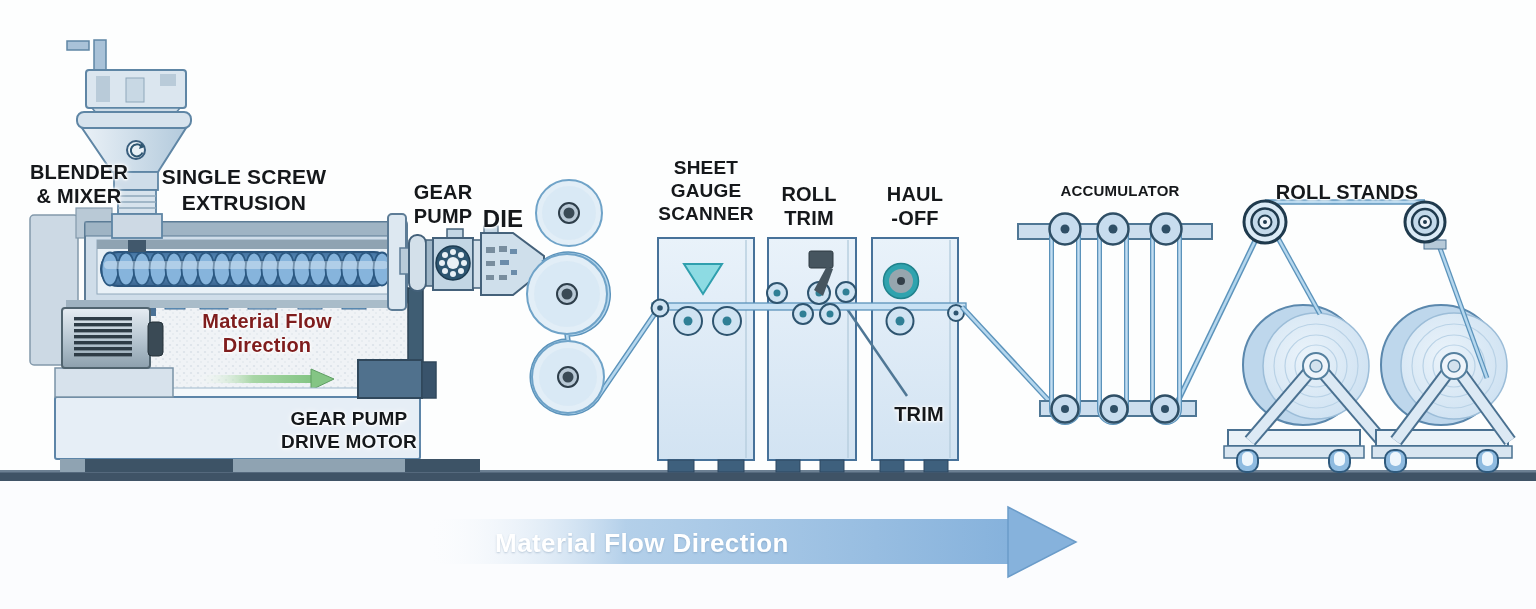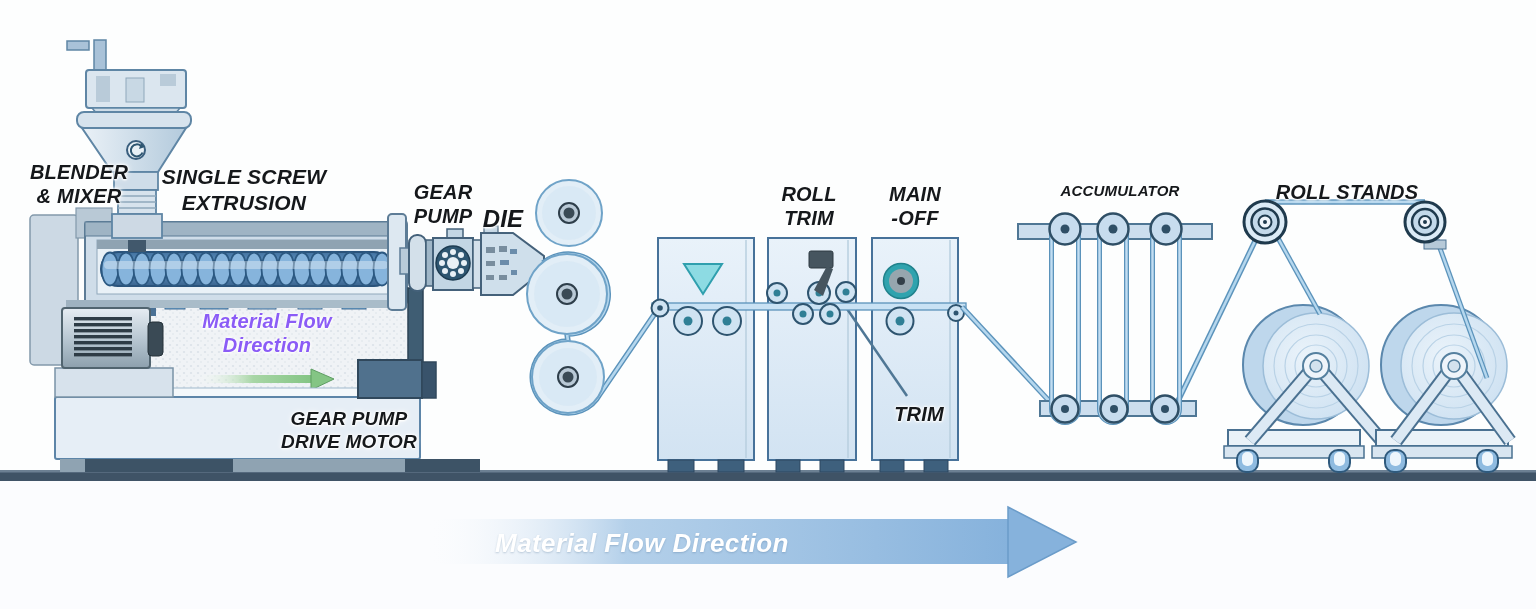--- a/index.html
+++ b/index.html
@@ -1,27 +1,27 @@
 <!DOCTYPE html>
 <html><head>
 <meta charset="utf-8">
 <style>
   html,body{margin:0;padding:0;background:#ffffff;}
   .canvas{
     position:relative;width:1536px;height:609px;overflow:hidden;
-    background:#fdfefe;font-family:"Liberation Sans",sans-serif;font-style:italic;
+    background:#fdfefe;font-family:"Liberation Sans",sans-serif;
   }
   .art{position:absolute;left:0;top:0;}
   .lbl{
     position:absolute;transform:translateX(-50%);
     text-align:center;white-space:pre-line;
     font-weight:700;color:#15181b;line-height:1.22;letter-spacing:.2px;
     text-shadow:0 0 3px #fff,0 0 3px #fff,0 0 6px #fff,0 1px 2px #fff;
   }
-  .lbl.mixedcase{font-weight:700;color:#8b5cf6;}
+  .lbl.mixedcase{font-weight:700;color:#7f1d1d;}
   .arrowtext{
     position:absolute;transform:translateX(-50%);
     font-weight:700;color:#ffffff;letter-spacing:.4px;white-space:nowrap;
     text-shadow:0 1px 2px rgba(40,80,120,.25);
   }
 </style>
 </head>
 <body>
 
 <div class="canvas">
@@ -419,23 +419,26 @@
   </g>
 </svg>
 
 <div class="lbl" style="left:79px;top:160px;font-size:20px">BLENDER
 &amp; MIXER</div>
 <div class="lbl" style="left:244px;top:164px;font-size:21px">SINGLE SCREW
 EXTRUSION</div>
 <div class="lbl" style="left:443px;top:180px;font-size:20px">GEAR
 PUMP</div>
 <div class="lbl" style="left:503px;top:204px;font-size:24px">DIE</div>
+<div class="lbl" style="left:706px;top:156px;font-size:19px">SHEET
+GAUGE
+SCANNER</div>
 <div class="lbl" style="left:809px;top:182px;font-size:20px">ROLL
 TRIM</div>
-<div class="lbl" style="left:915px;top:182px;font-size:20px">MAIN
+<div class="lbl" style="left:915px;top:182px;font-size:20px">HAUL
 -OFF</div>
 <div class="lbl" style="left:919px;top:402px;font-size:20px">TRIM</div>
 <div class="lbl" style="left:1120px;top:182px;font-size:15px">ACCUMULATOR</div>
 <div class="lbl" style="left:1347px;top:180px;font-size:20px">ROLL STANDS</div>
 <div class="lbl" style="left:349px;top:407px;font-size:19px">GEAR PUMP
 DRIVE MOTOR</div>
 <div class="lbl mixedcase" style="left:267px;top:309px;font-size:20px">Material Flow
 Direction</div>
 <div class="arrowtext" style="left:642px;top:528px;font-size:26px">Material Flow Direction</div>
 

